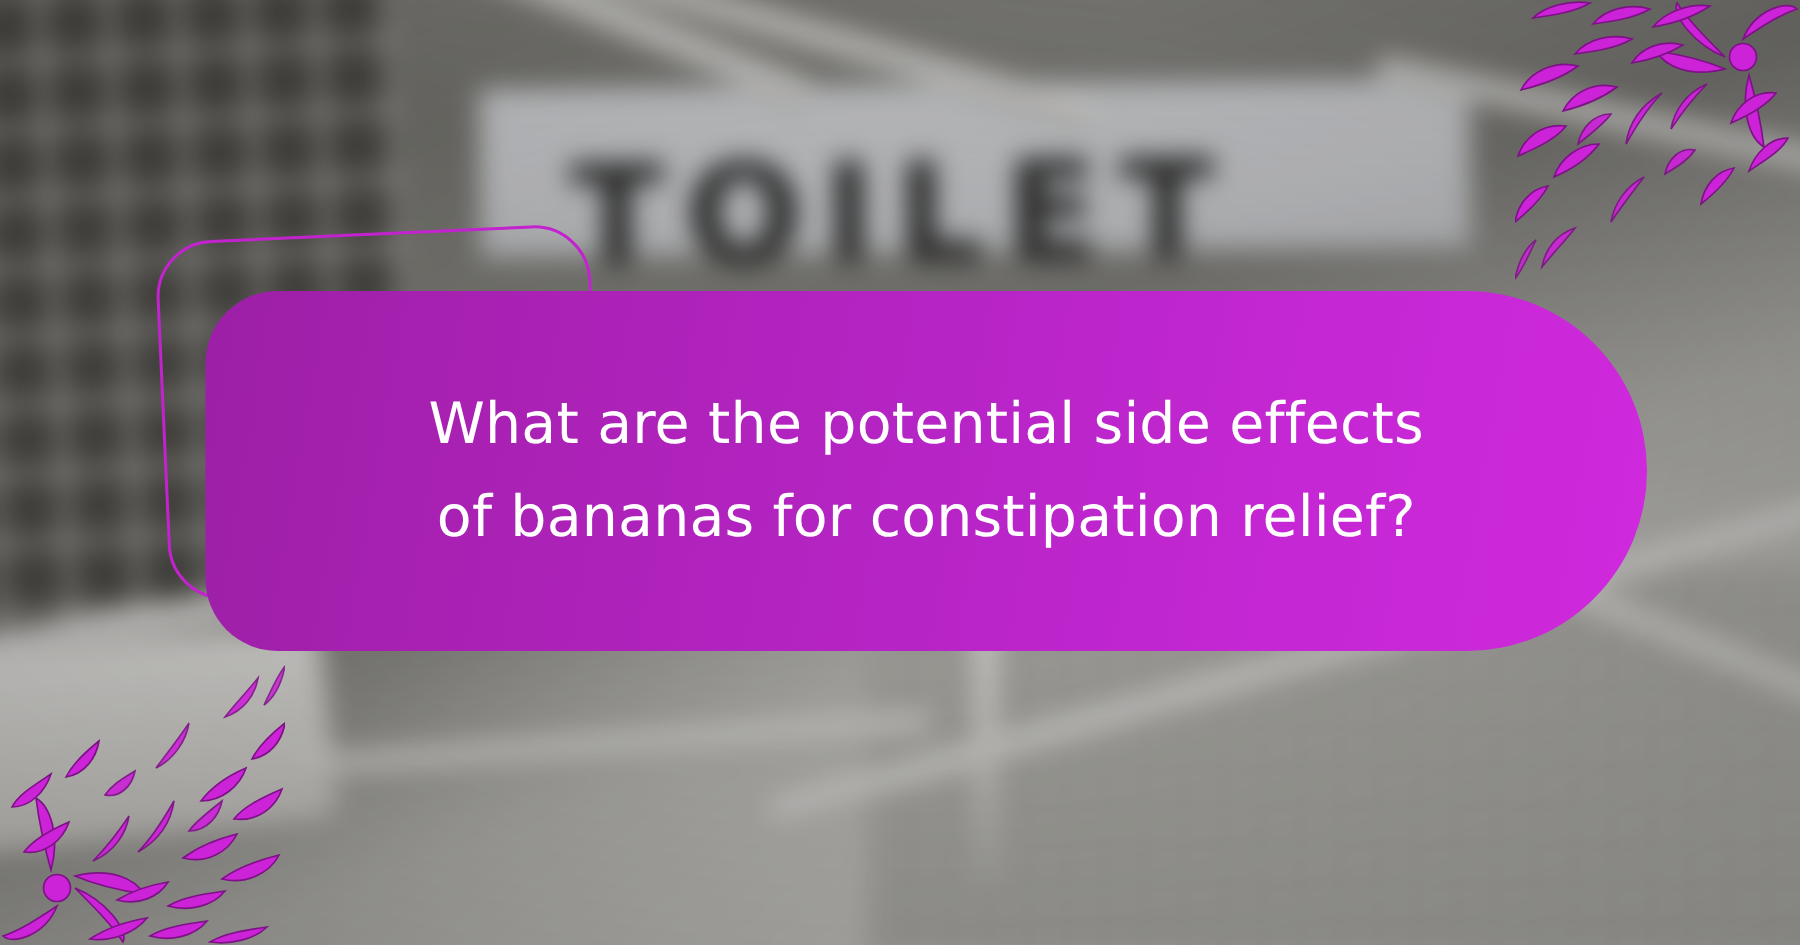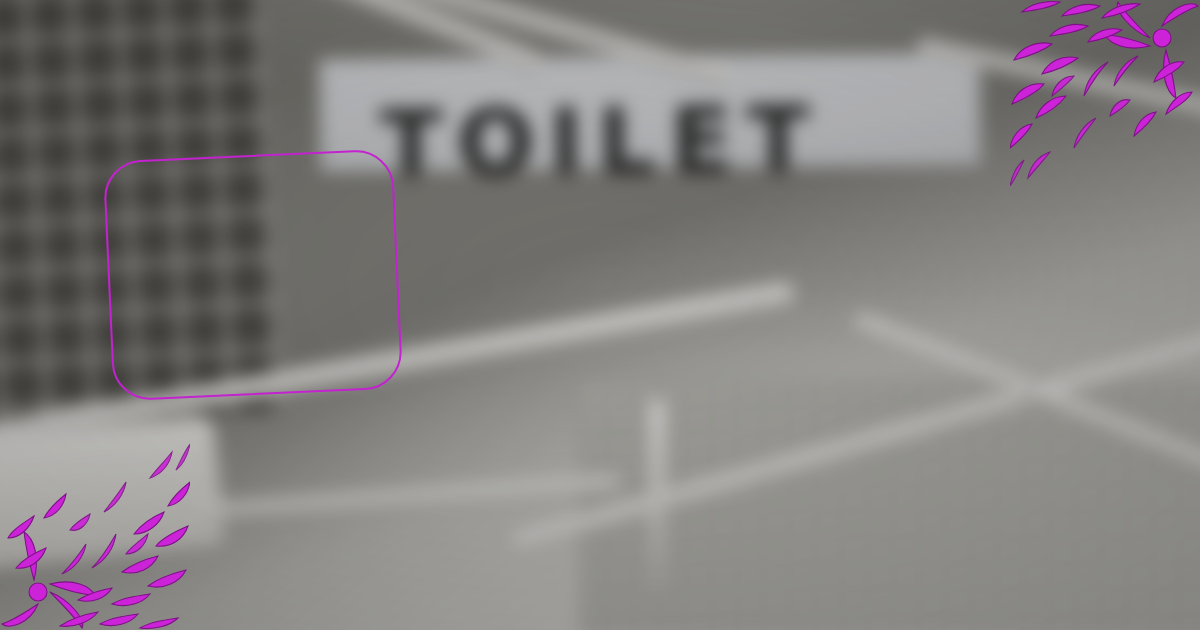--- a/index.html
+++ b/index.html
@@ -249,14 +249,17 @@
         <path d="M150 152 C 162 156, 170 166, 172 178 C 164 168, 156 160, 150 152 Z" opacity="0.9"></path>
         <path d="M176 160 C 184 166, 188 176, 190 186 C 184 178, 180 168, 176 160 Z" opacity="0.85"></path>
         <path d="M70 100 C 80 98, 88 106, 90 116 C 80 110, 74 106, 70 100 Z" opacity="0.92"></path>
         <path d="M126 76 C 138 76, 146 86, 148 96 C 138 88, 130 82, 126 76 Z" opacity="0.92"></path>
       </g>
     </svg>
   </div>
 
   <div class="card-outline"></div>
 
+  <div class="card">
+    <h1 class="card-title">What are the potential side effects of bananas for constipation relief?</h1>
+  </div>
 
 </div>
 
 </body></html>

